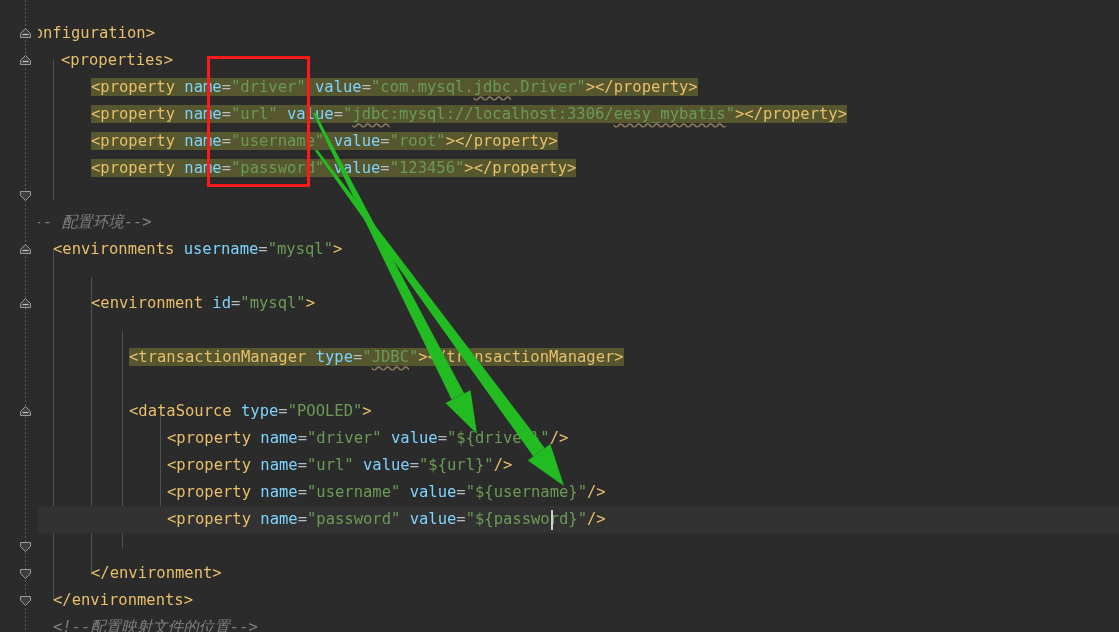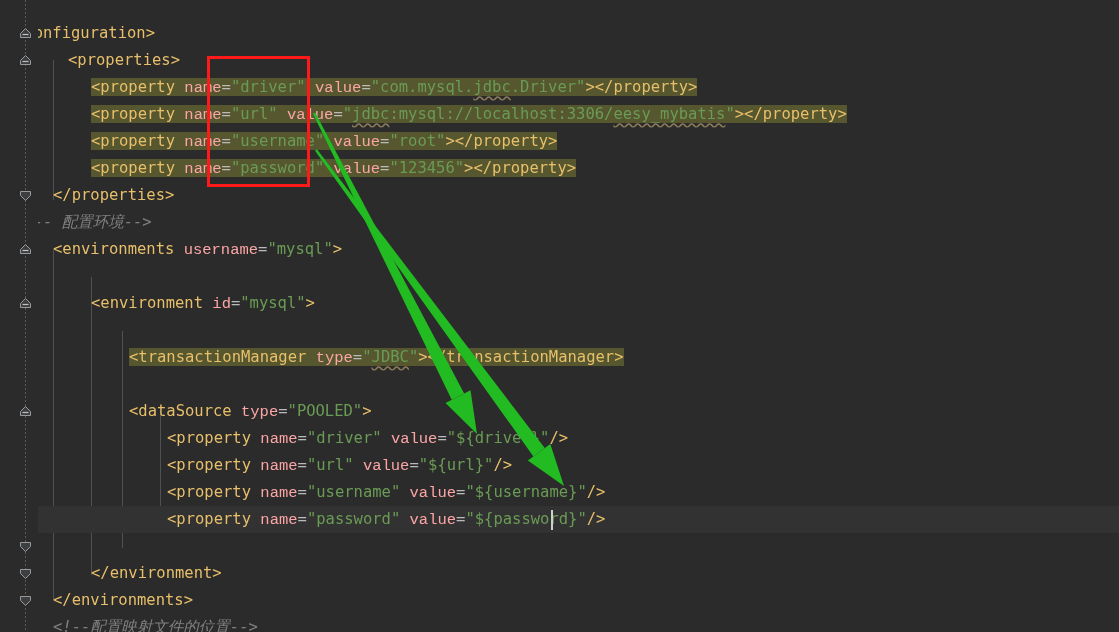--- a/index.html
+++ b/index.html
@@ -80,21 +80,21 @@
     position: absolute;
     left: 0;
     width: 1119px;
     height: 27px;
     background: #323232;
     z-index: 1;
   }
 
   
   .tag     { color: #e8bf6a; }
-  .attr    { color: #fca5a5; font-family: Liberation Mono, monospace; }
+  .attr    { color: #7dd3fc; }
   .str     { color: #6a9b55; }
   .eq      { color: #bababa; }
   .cmt     { color: #808080; font-style: italic; }
   .plain   { color: #a9b7c6; }
 
   
   .hl {
     background: #56562f;
     box-decoration-break: clone;
     -webkit-box-decoration-break: clone;
@@ -144,26 +144,25 @@
       <div class="iguide" style="left: 122px; top: 331px; height: 217px;"></div>
       <div class="iguide" style="left: 160px; top: 412px; height: 118px;"></div>
     </div>
 
   <div id="bands">
       <div class="curline-band" style="top: 506px;"></div>
     </div>
 
   <div id="code">
       <div class="line" style="top: 20px; left: 15px;"><span><span class="tag">&lt;configuration&gt;</span></span></div>
-      <div class="line" style="top: 47px; left: 68px;"><span><span class="tag">&lt;properties&gt;</span></span></div>
+      <div class="line" style="top: 47px; left: 61px;"><span><span class="tag">&lt;properties&gt;</span></span></div>
       <div class="line" style="top: 74px; left: 91px;"><span class="hl"><span class="tag">&lt;property </span><span class="attr">name</span><span class="eq">=</span><span class="str">"driver"</span><span class="plain"> </span><span class="attr">value</span><span class="eq">=</span><span class="str">"com.mysql.</span><span class="str squig">jdbc</span><span class="str">.Driver"</span><span class="tag">&gt;&lt;/property&gt;</span></span></div>
       <div class="line" style="top: 101px; left: 91px;"><span class="hl"><span class="tag">&lt;property </span><span class="attr">name</span><span class="eq">=</span><span class="str">"url"</span><span class="plain"> </span><span class="attr">value</span><span class="eq">=</span><span class="str">"</span><span class="str squig">jdbc</span><span class="str">:mysql://localhost:3306/</span><span class="str squig">eesy_mybatis</span><span class="str">"</span><span class="tag">&gt;&lt;/property&gt;</span></span></div>
       <div class="line" style="top: 128px; left: 91px;"><span class="hl"><span class="tag">&lt;property </span><span class="attr">name</span><span class="eq">=</span><span class="str">"username"</span><span class="plain"> </span><span class="attr">value</span><span class="eq">=</span><span class="str">"root"</span><span class="tag">&gt;&lt;/property&gt;</span></span></div>
       <div class="line" style="top: 155px; left: 91px;"><span class="hl"><span class="tag">&lt;property </span><span class="attr">name</span><span class="eq">=</span><span class="str">"password"</span><span class="plain"> </span><span class="attr">value</span><span class="eq">=</span><span class="str">"123456"</span><span class="tag">&gt;&lt;/property&gt;</span></span></div>
-      <div class="line" style="top: 182px; left: 53px;"><span><span class="tag">&lt;/properties&gt;</span></span></div>
       <div class="line" style="top: 209px; left: 15px;"><span><span class="cmt">&lt;!-- 配置环境--&gt;</span></span></div>
       <div class="line" style="top: 236px; left: 53px;"><span><span class="tag">&lt;environments </span><span class="attr">username</span><span class="eq">=</span><span class="str">"mysql"</span><span class="tag">&gt;</span></span></div>
       <div class="line" style="top: 290px; left: 91px;"><span><span class="tag">&lt;environment </span><span class="attr">id</span><span class="eq">=</span><span class="str">"mysql"</span><span class="tag">&gt;</span></span></div>
       <div class="line" style="top: 344px; left: 129px;"><span class="hl"><span class="tag">&lt;transactionManager </span><span class="attr">type</span><span class="eq">=</span><span class="str">"</span><span class="str squig">JDBC</span><span class="str">"</span><span class="tag">&gt;&lt;/transactionManager&gt;</span></span></div>
       <div class="line" style="top: 398px; left: 129px;"><span><span class="tag">&lt;dataSource </span><span class="attr">type</span><span class="eq">=</span><span class="str">"POOLED"</span><span class="tag">&gt;</span></span></div>
       <div class="line" style="top: 425px; left: 167px;"><span><span class="tag">&lt;property </span><span class="attr">name</span><span class="eq">=</span><span class="str">"driver"</span><span class="plain"> </span><span class="attr">value</span><span class="eq">=</span><span class="str">"${driver}"</span><span class="tag">/&gt;</span></span></div>
       <div class="line" style="top: 452px; left: 167px;"><span><span class="tag">&lt;property </span><span class="attr">name</span><span class="eq">=</span><span class="str">"url"</span><span class="plain"> </span><span class="attr">value</span><span class="eq">=</span><span class="str">"${url}"</span><span class="tag">/&gt;</span></span></div>
       <div class="line" style="top: 479px; left: 167px;"><span><span class="tag">&lt;property </span><span class="attr">name</span><span class="eq">=</span><span class="str">"username"</span><span class="plain"> </span><span class="attr">value</span><span class="eq">=</span><span class="str">"${username}"</span><span class="tag">/&gt;</span></span></div>
       <div class="line" style="top: 506px; left: 167px;"><span><span class="tag">&lt;property </span><span class="attr">name</span><span class="eq">=</span><span class="str">"password"</span><span class="plain"> </span><span class="attr">value</span><span class="eq">=</span><span class="str">"${password}"</span><span class="tag">/&gt;</span></span></div>
       <div class="line" style="top: 587px; left: 53px;"><span><span class="tag">&lt;/environments&gt;</span></span></div>

